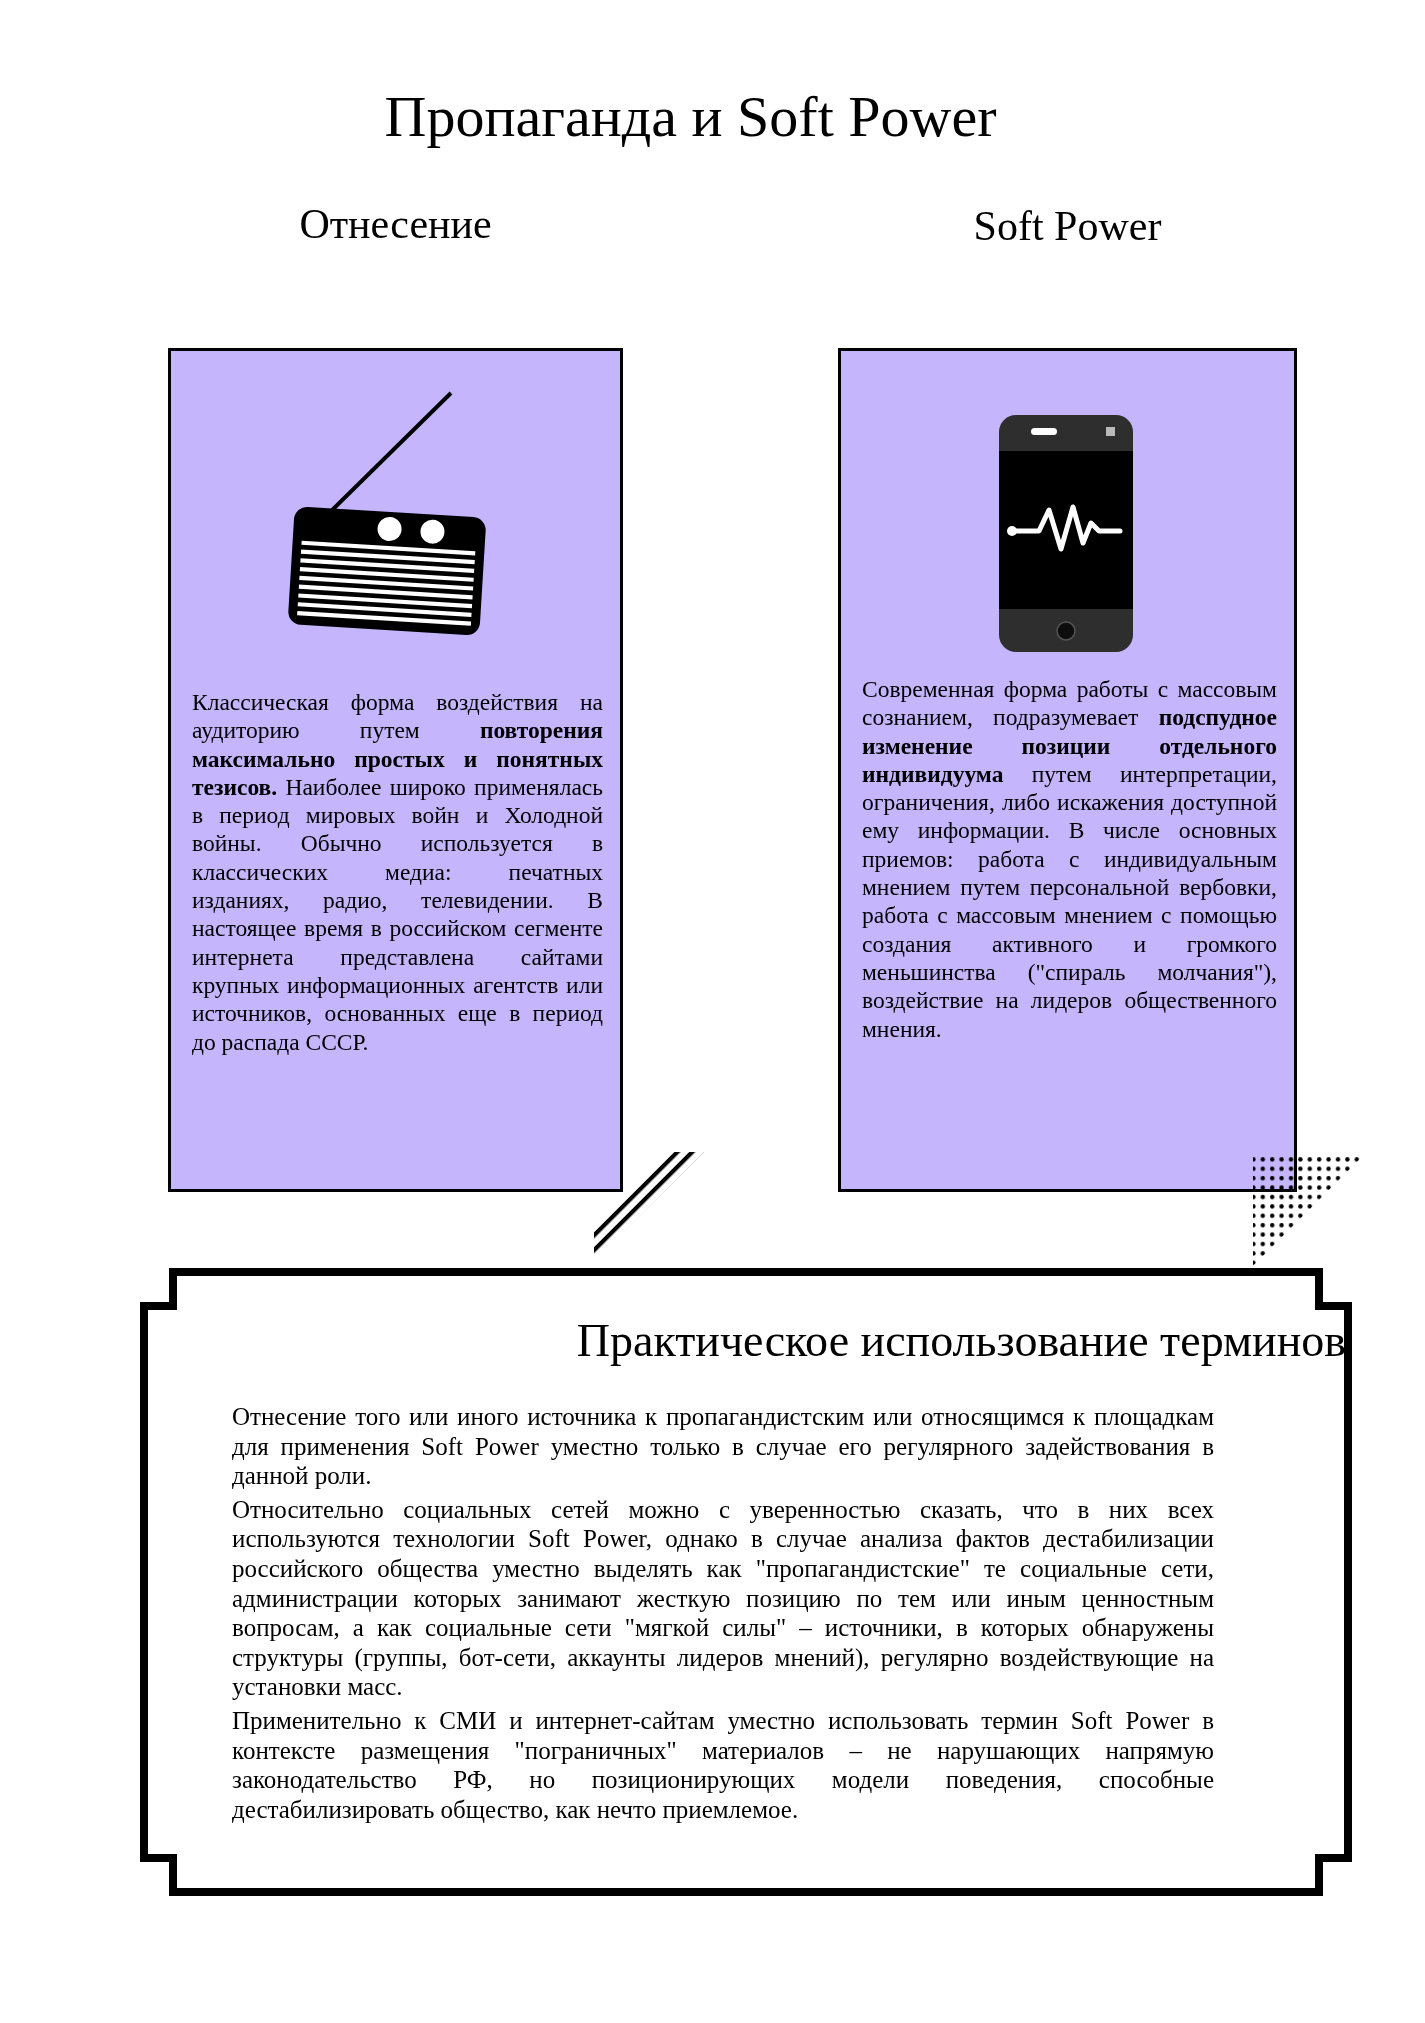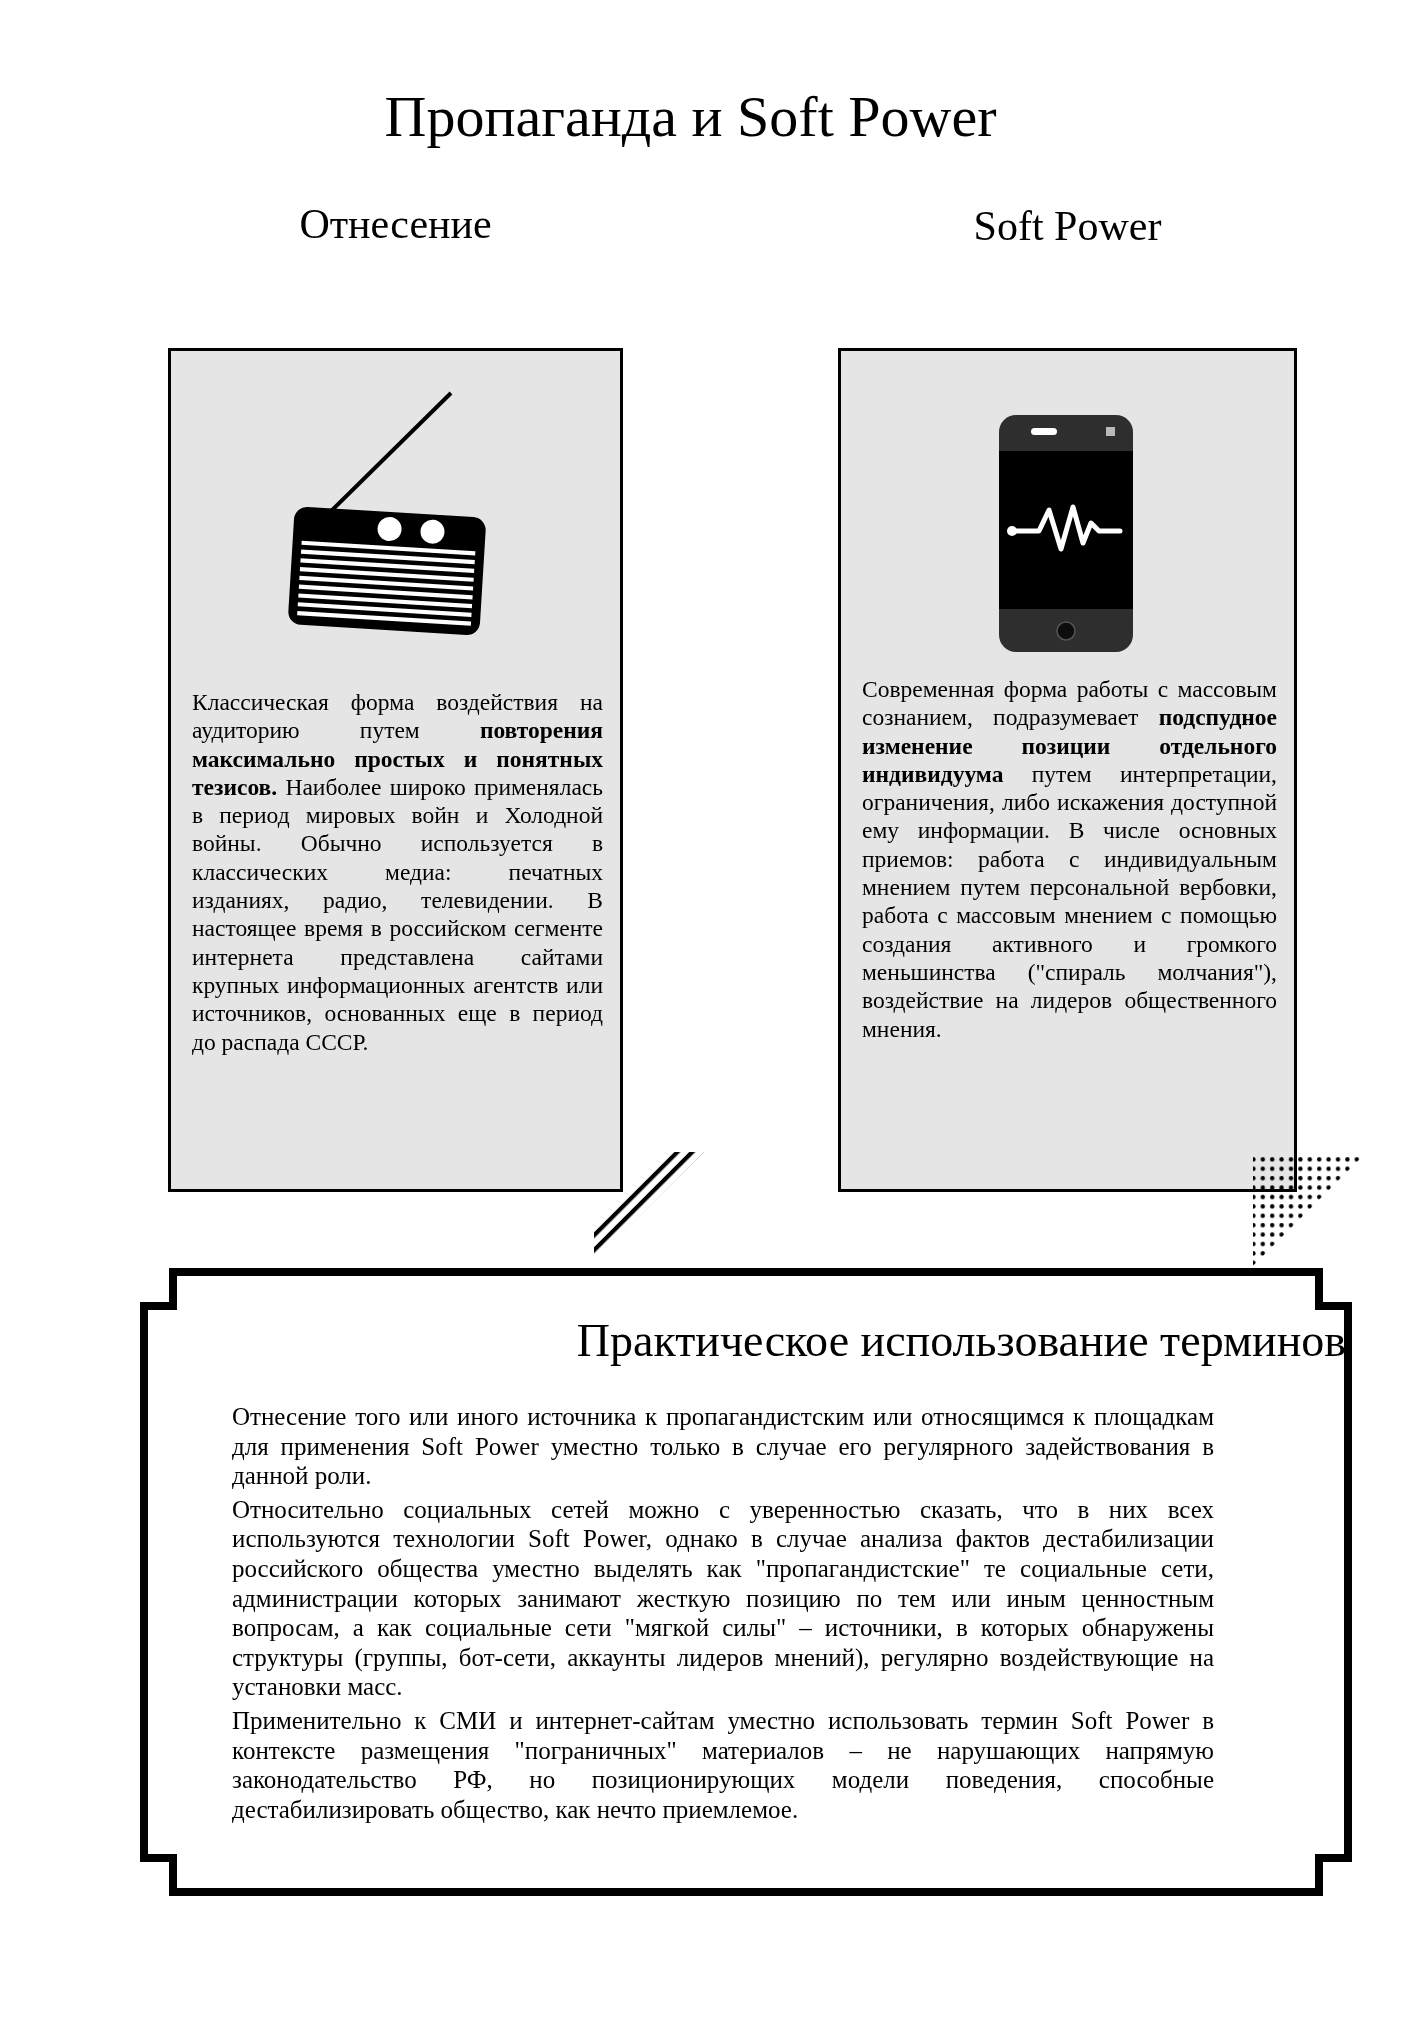--- a/index.html
+++ b/index.html
@@ -15,21 +15,21 @@
     text-align:center;font-size:58px;font-weight:400;
   }
   .col-head{
     position:absolute;text-align:center;
     font-size:42px;line-height:1.16;font-weight:400;
   }
   #head-left{left:168px;width:455px;top:200px;}
   #head-right{left:838px;width:459px;top:158px;margin-top:44px;}
   .card{
     position:absolute;top:348px;height:844px;
-    border:3px solid #000;background:#e5e5e5;box-sizing:border-box;
+    border:3px solid #000;background:#c4b5fd;box-sizing:border-box;
   }
   #card-left{left:168px;width:455px;}
   #card-right{left:838px;width:459px;}
   .card-icon{position:absolute;}
   #radio-icon{left:102px;top:30px;}
   #phone-icon{left:150px;top:60px;}
   .card-text{
     position:absolute;left:21px;right:17px;
     text-align:justify;font-size:23.5px;line-height:28.3px;
   }

